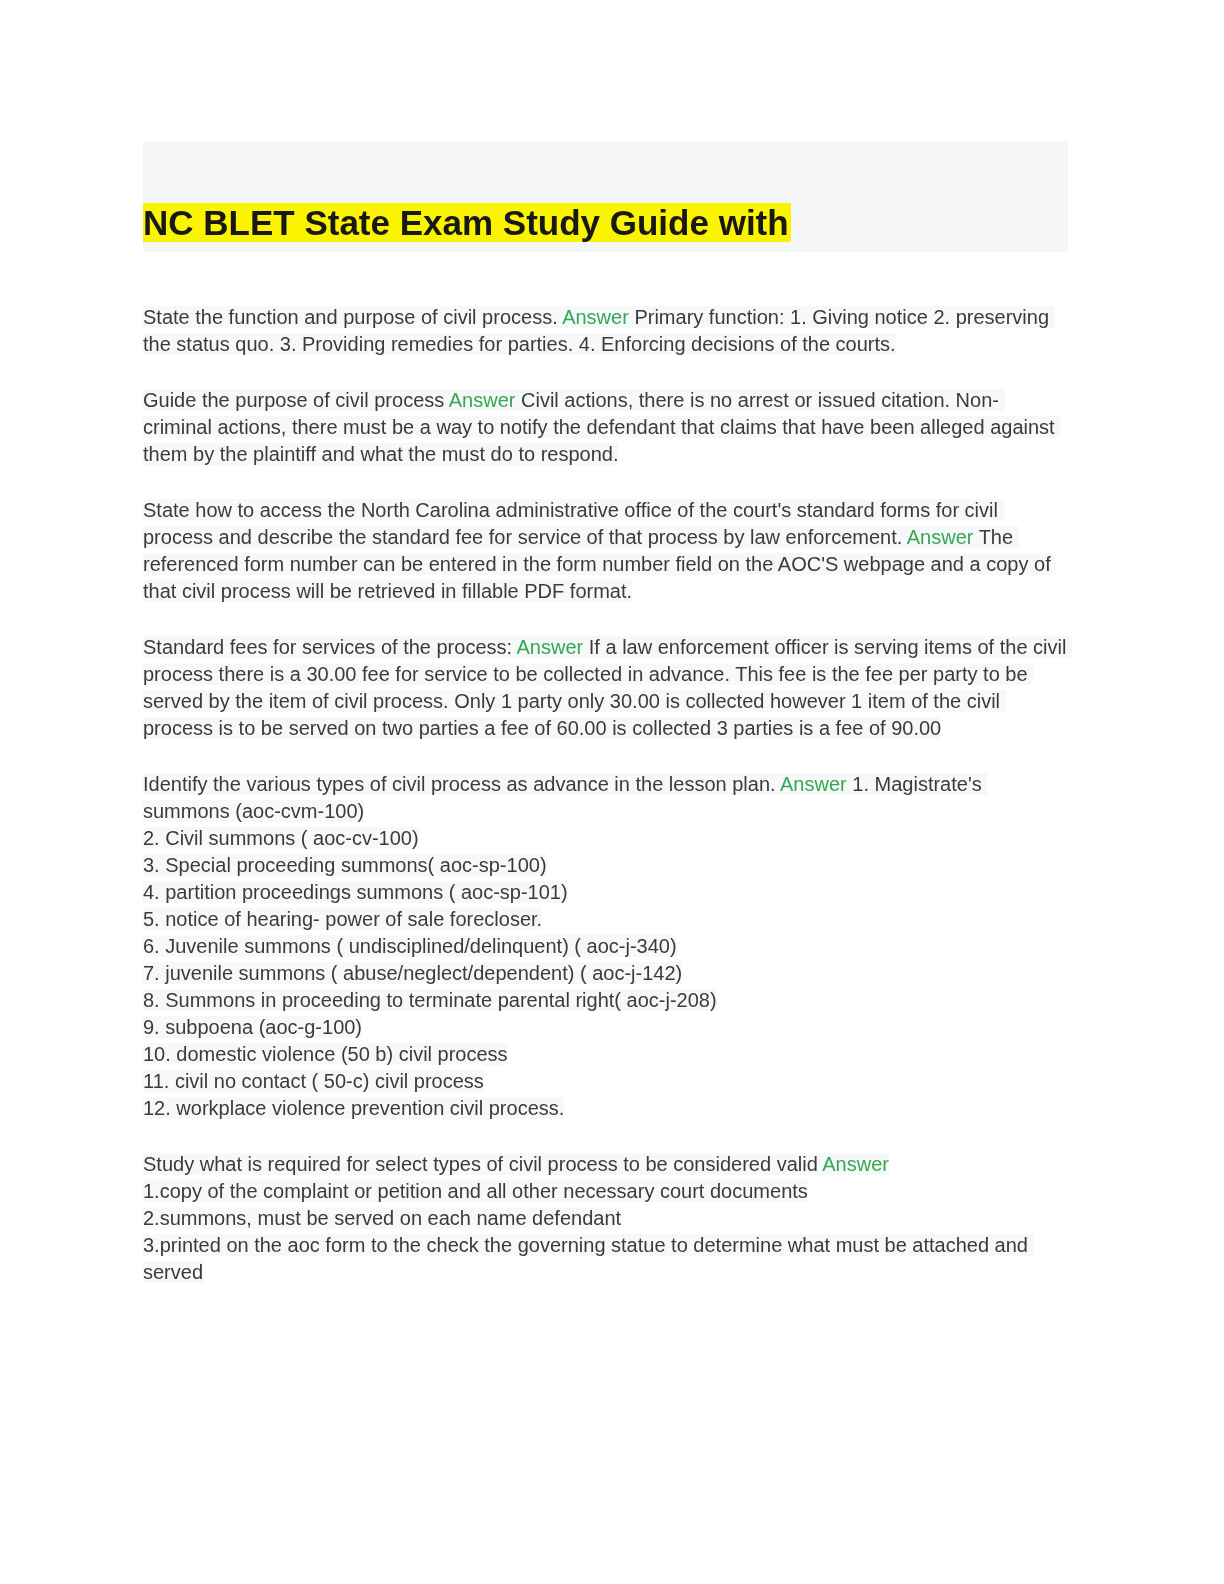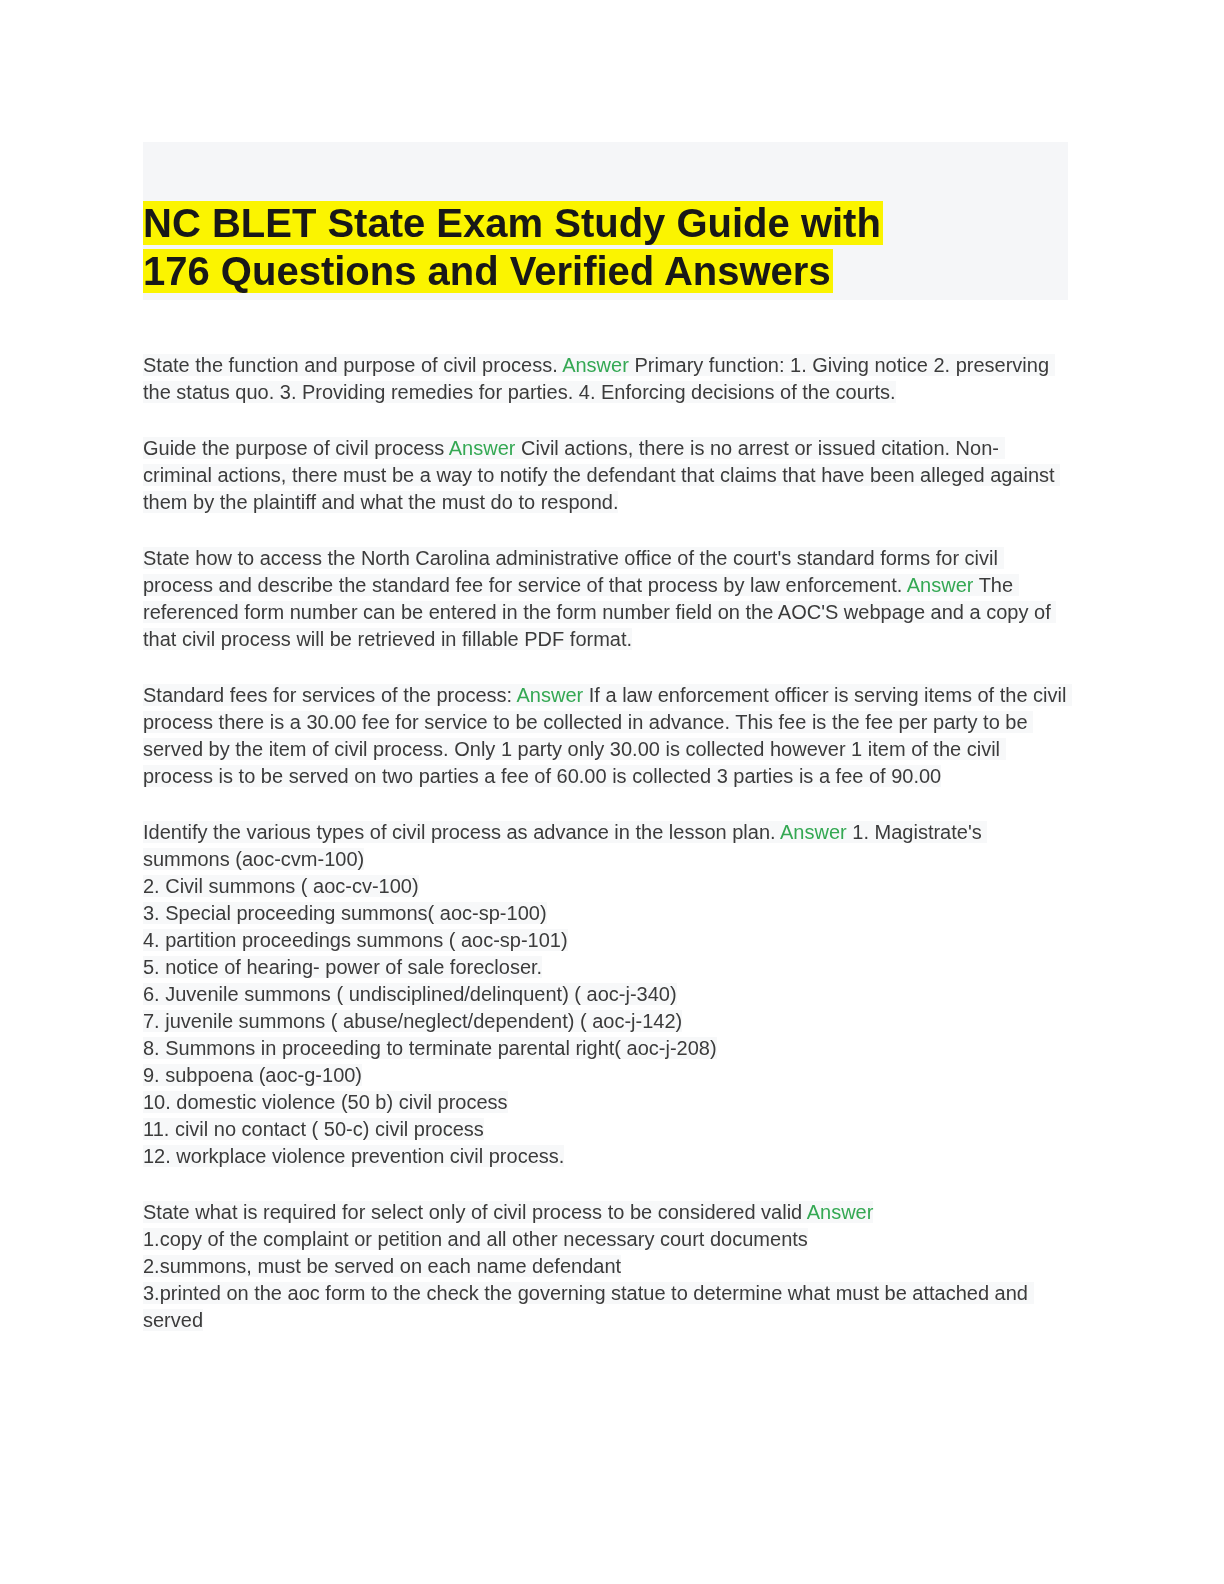--- a/index.html
+++ b/index.html
@@ -15,21 +15,21 @@
     position: absolute;
     left: 143px;
     top: 142px;
     width: 925px;
   }
   .header-block {
     background: var(--header-bg, #f5f6f8);
     padding: 57px 0 5px 0;
   }
   h1.doc-title {
-    font-size: 40px;
+    font-size: 35px;
     line-height: 48px;
     font-weight: bold;
     color: var(--title-color, #181818);
   }
   .hl {
     background: var(--highlight-yellow, #fbf400);
     padding: 0 2px 0 0;
   }
   .content {
     margin-top: 52px;
@@ -48,21 +48,21 @@
     color: var(--answer-green, #34a853);
     margin-top: 42px;
   }
 </style>
 </head>
 <body>
 
 <div class="page">
 
   <div class="header-block">
-    <h1 class="doc-title"><span class="hl">NC BLET State Exam Study Guide with</span><br><span class="hl">176 Questions and Verified Answers</span></h1>
+    <h1 class="doc-title"><span class="hl">NC BLET State Exam Study Guide with</span><br></h1>
   </div>
 
   <div class="content">
 
     <p class="qa"><span>State the function and purpose of civil process. </span><span class="answer">Answer</span><span> Primary function: 1. Giving notice 2. preserving the status quo. 3. Providing remedies for parties. 4. Enforcing decisions of the courts.</span></p>
 
     <p class="qa"><span>Guide the purpose of civil process </span><span class="answer">Answer</span><span> Civil actions, there is no arrest or issued citation. Non- criminal actions, there must be a way to notify the defendant that claims that have been alleged against them by the plaintiff and what the must do to respond.</span></p>
 
     <p class="qa"><span>State how to access the North Carolina administrative office of the court's standard forms for civil process and describe the standard fee for service of that process by law enforcement. </span><span class="answer">Answer</span><span> The referenced form number can be entered in the form number field on the AOC'S webpage and a copy of that civil process will be retrieved in fillable PDF format.</span></p>
 
@@ -74,20 +74,20 @@
 4. partition proceedings summons ( aoc-sp-101)
 5. notice of hearing- power of sale forecloser.
 6. Juvenile summons ( undisciplined/delinquent) ( aoc-j-340)
 7. juvenile summons ( abuse/neglect/dependent) ( aoc-j-142)
 8. Summons in proceeding to terminate parental right( aoc-j-208)
 9. subpoena (aoc-g-100)
 10. domestic violence (50 b) civil process
 11. civil no contact ( 50-c) civil process
 12. workplace violence prevention civil process.</span></p>
 
-    <p class="qa"><span>State what is required for select only of civil process to be considered valid </span><span class="answer">Answer</span><span>
+    <p class="qa"><span>Study what is required for select types of civil process to be considered valid </span><span class="answer">Answer</span><span>
 1.copy of the complaint or petition and all other necessary court documents
 2.summons, must be served on each name defendant
 3.printed on the aoc form to the check the governing statue to determine what must be attached and served</span></p>
 
   </div>
 
 </div>
 
 </body></html>

